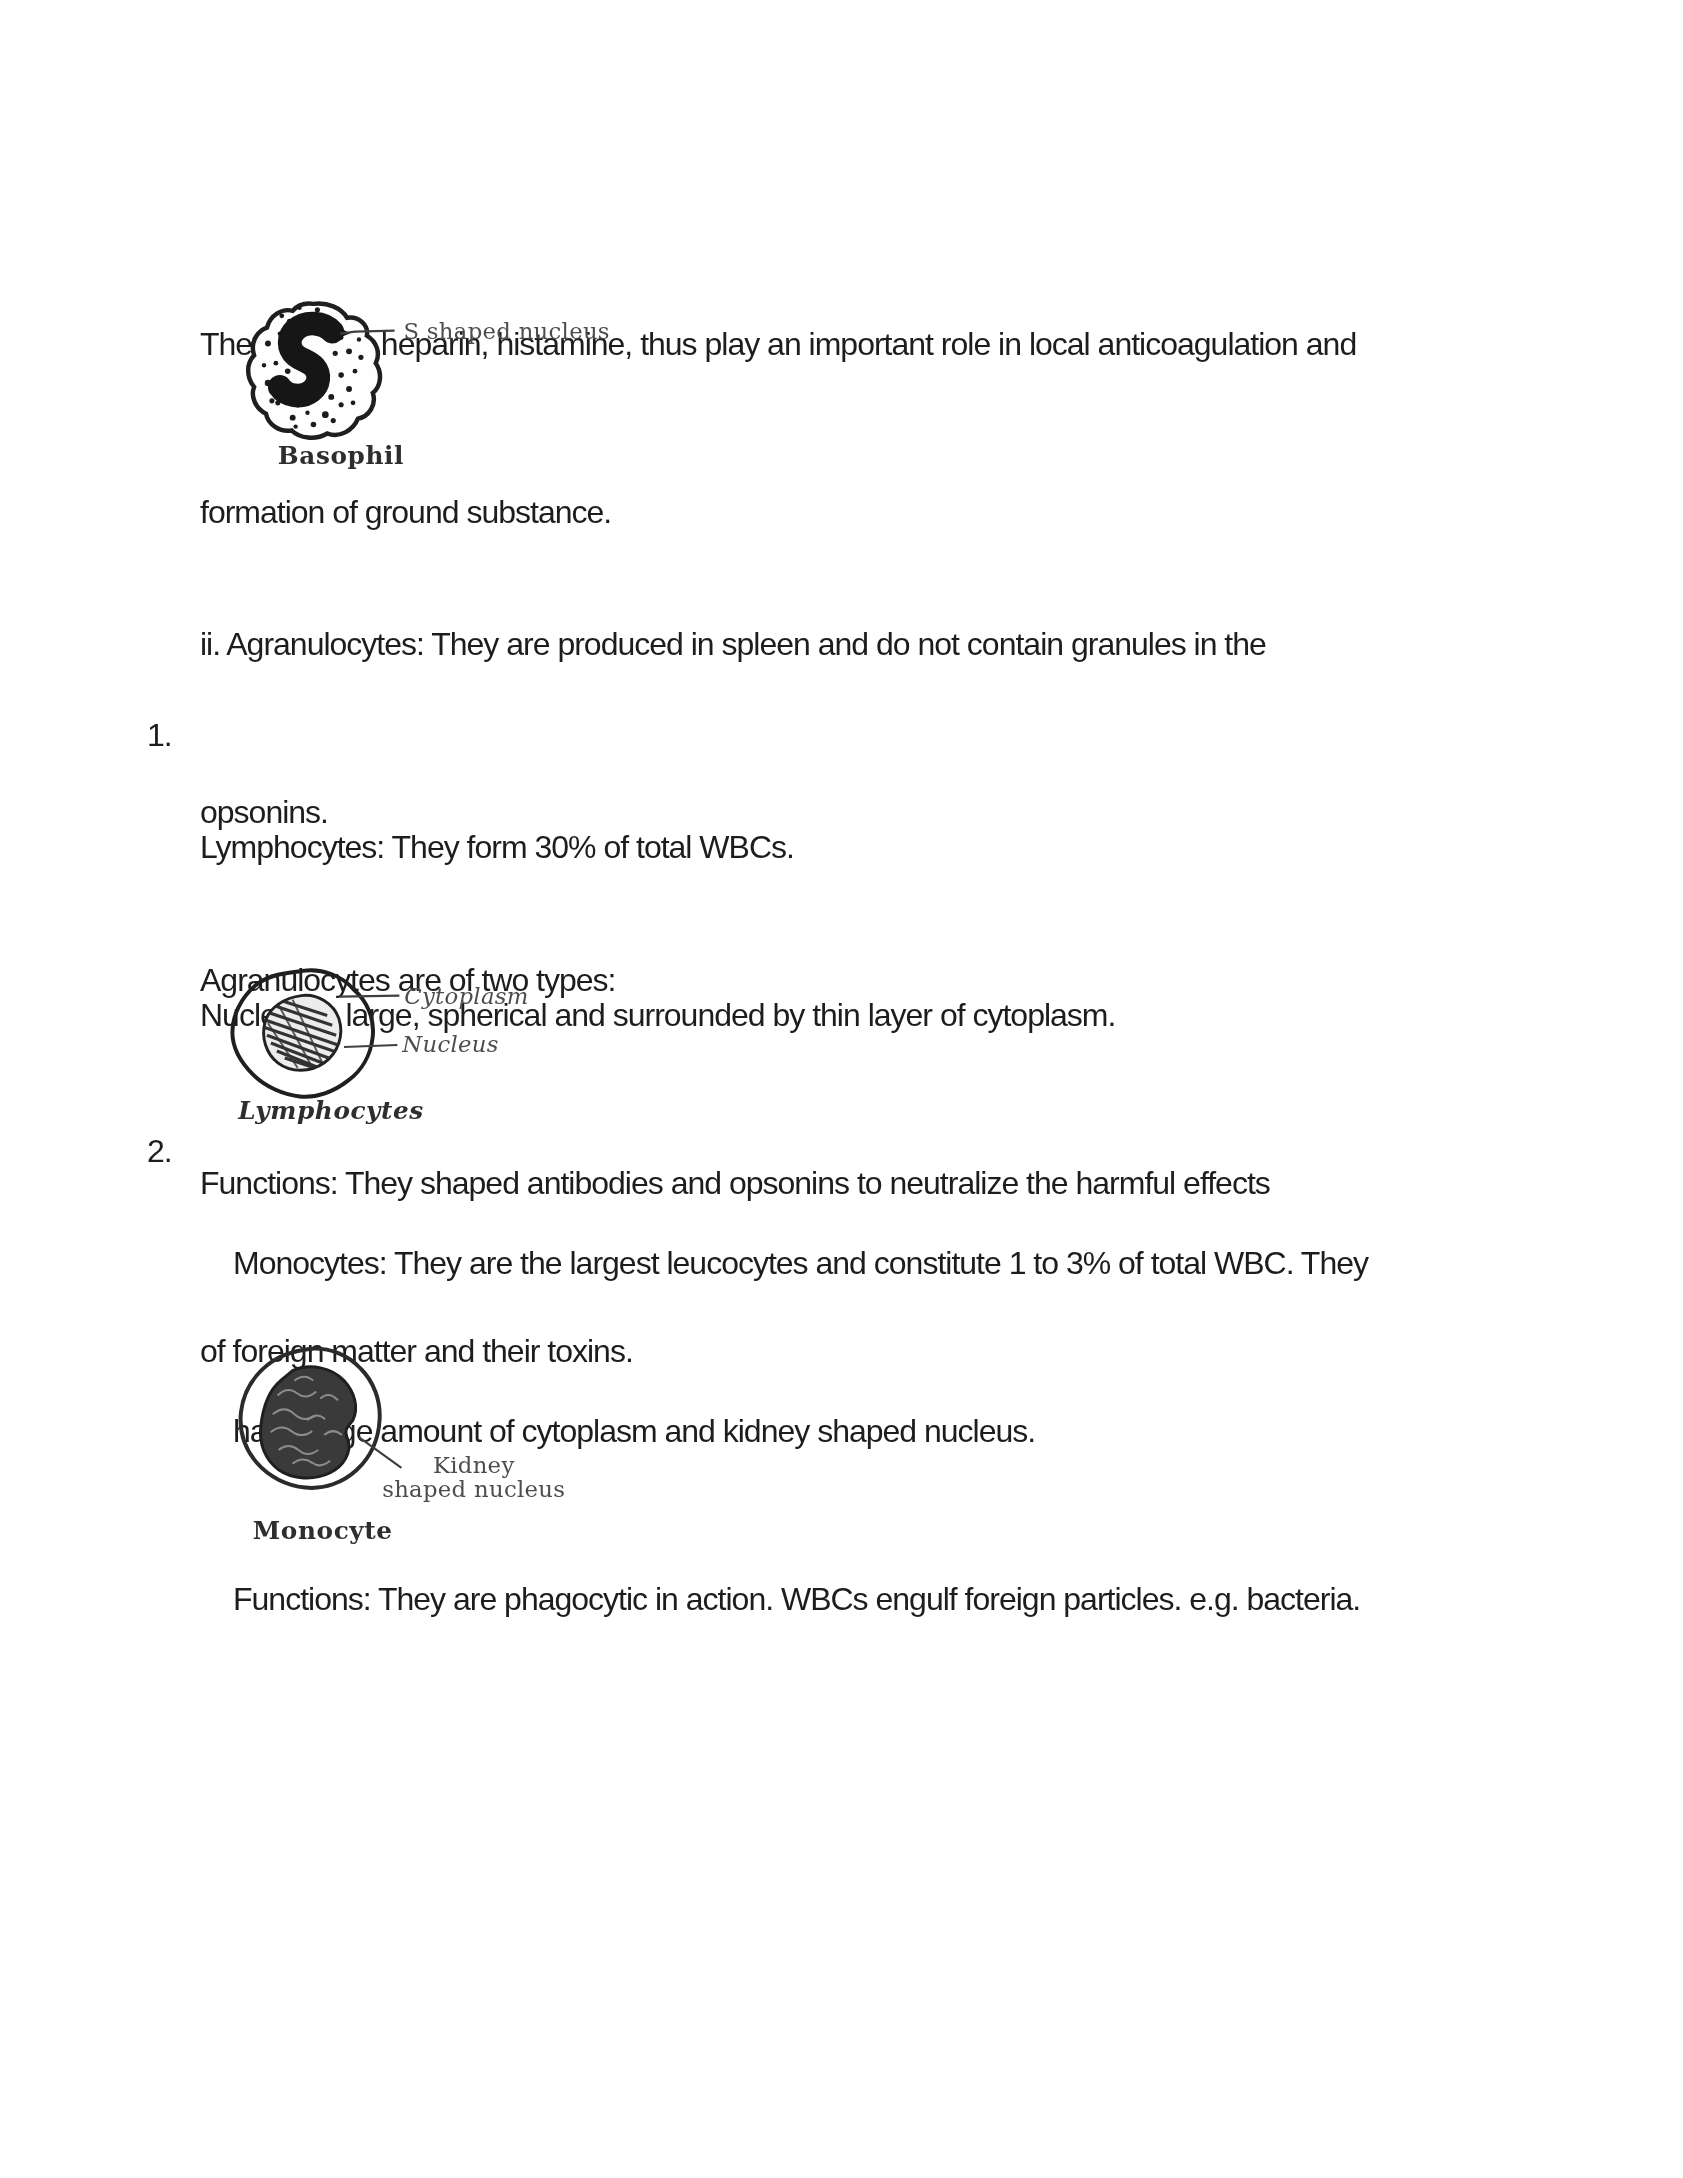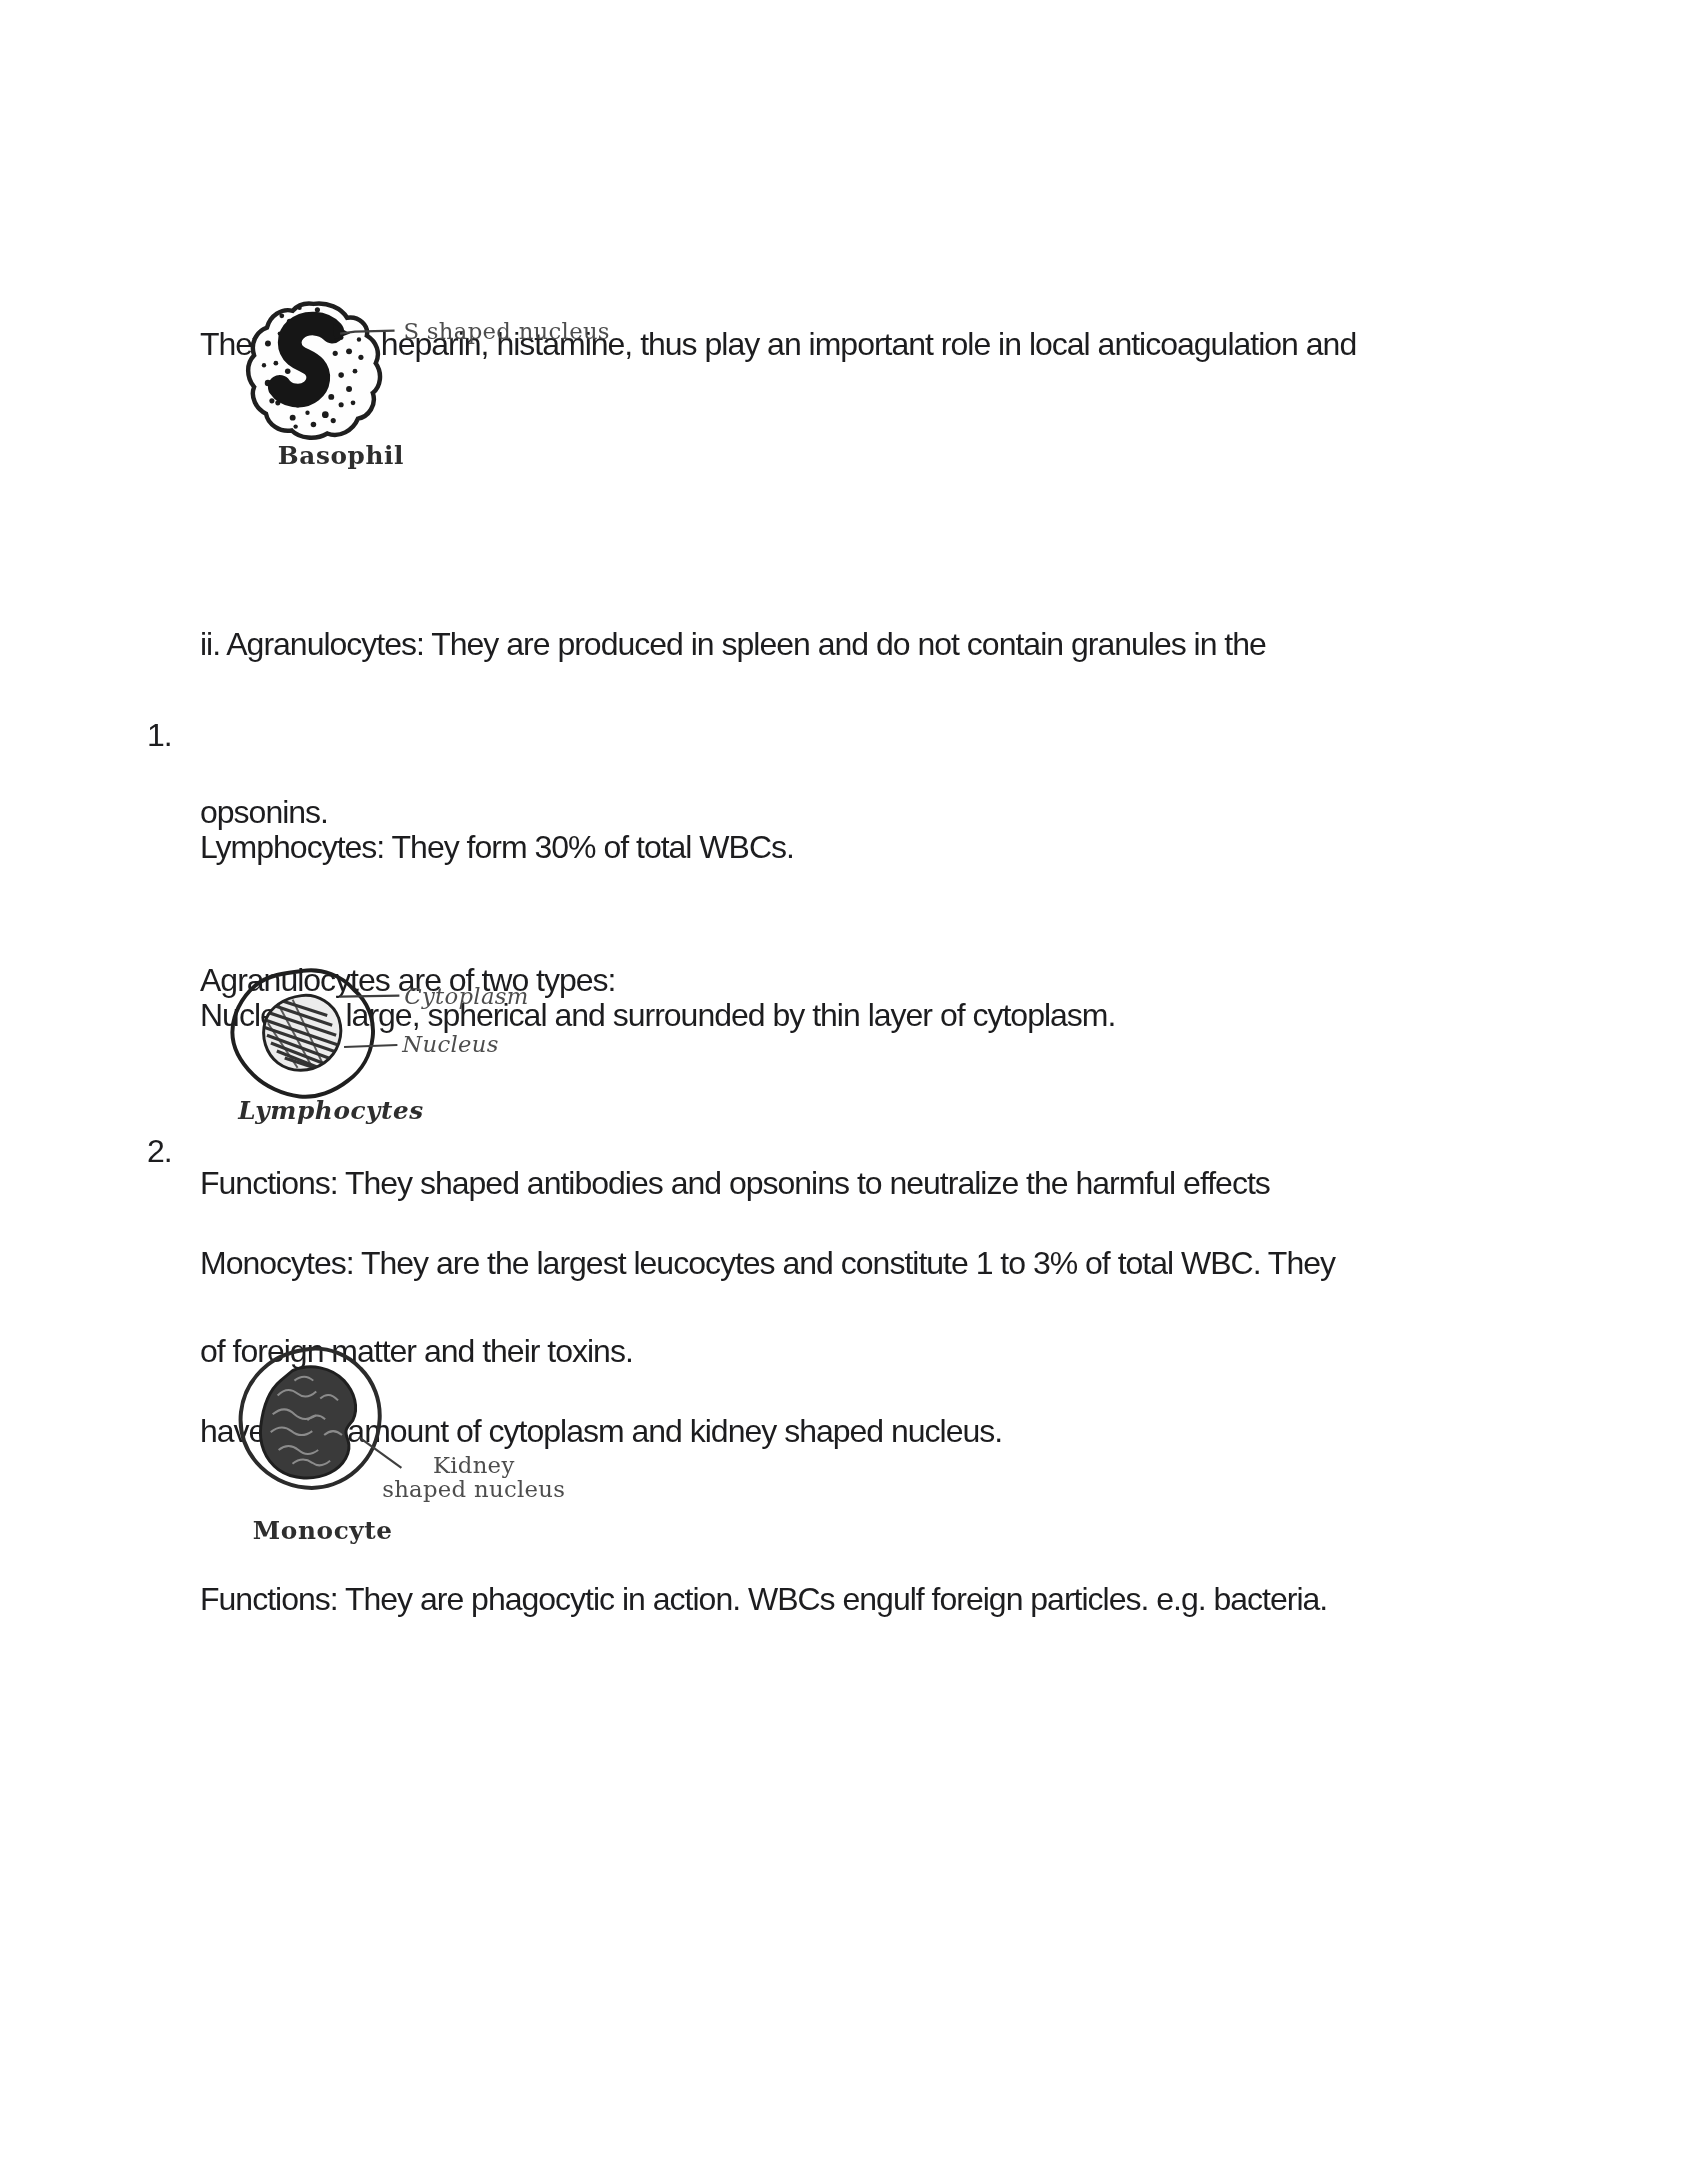--- a/index.html
+++ b/index.html
@@ -30,20 +30,21 @@
   .cell-outline{stroke:#1f1f1f;fill:none;}
   .speck{fill:#1c1c1c;}
 </style>
 </head>
 <body>
 
 <div class="page">
 
   <div class="tblock" style="top:204px;">
     <div class="line">They secrete heparin, histamine, thus play an important role in local anticoagulation and</div>
+    <div class="line">formation of ground substance.</div>
   </div>
 
   <div class="fig" style="left:238px;top:294px;">
     <svg width="416" height="183" viewBox="0 0 420 185">
       <g>
         <path class="cell-outline" style="stroke-width:4.5;fill:#fefefe" d="M76,10 C90,8 104,14 110,24 C122,22 132,32 130,42 C140,48 144,60 139,70
              C146,80 144,94 136,100 C140,112 132,124 121,126 C116,138 102,146 90,141
              C78,148 62,146 54,138 C42,140 30,132 28,121 C18,116 12,104 16,94
              C8,84 8,70 16,62 C12,50 18,38 29,34 C32,22 44,14 55,17 C61,10 69,9 76,10 Z"></path>
         <g>
@@ -137,21 +138,21 @@
       </g>
       <path class="leader" d="M118,33 L178,32"></path>
       <text class="fig-label" x="183" y="40">Cytoplasm</text>
       <path class="leader" d="M122,84 L176,82"></path>
       <text class="fig-label" x="181" y="89">Nucleus</text>
       <text class="fig-caption" x="15" y="157">Lymphocytes</text>
     </svg>
   </div>
 
   <span class="list-marker" style="top:1123px;">2.</span>
-  <div class="tblock" style="top:1123px;">
+  <div class="tblock" style="top:1123px;margin-left:33px;">
     <div class="line">Monocytes: They are the largest leucocytes and constitute 1 to 3% of total WBC. They</div>
     <div class="line">have large amount of cytoplasm and kidney shaped nucleus.</div>
     <div class="line">Functions: They are phagocytic in action. WBCs engulf foreign particles. e.g. bacteria.</div>
   </div>
 
   <div class="fig" style="left:233px;top:1341px;">
     <svg width="322" height="208" viewBox="0 0 325 210">
       <g>
         <path class="cell-outline" style="stroke-width:4;stroke:#2b2b2b" d="M77,8 C97,6 116,14 129,28 C142,41 149,60 148,79 C147,99 139,117 125,130
              C111,143 92,150 73,148 C54,146 36,137 24,123 C12,109 6,91 8,72

